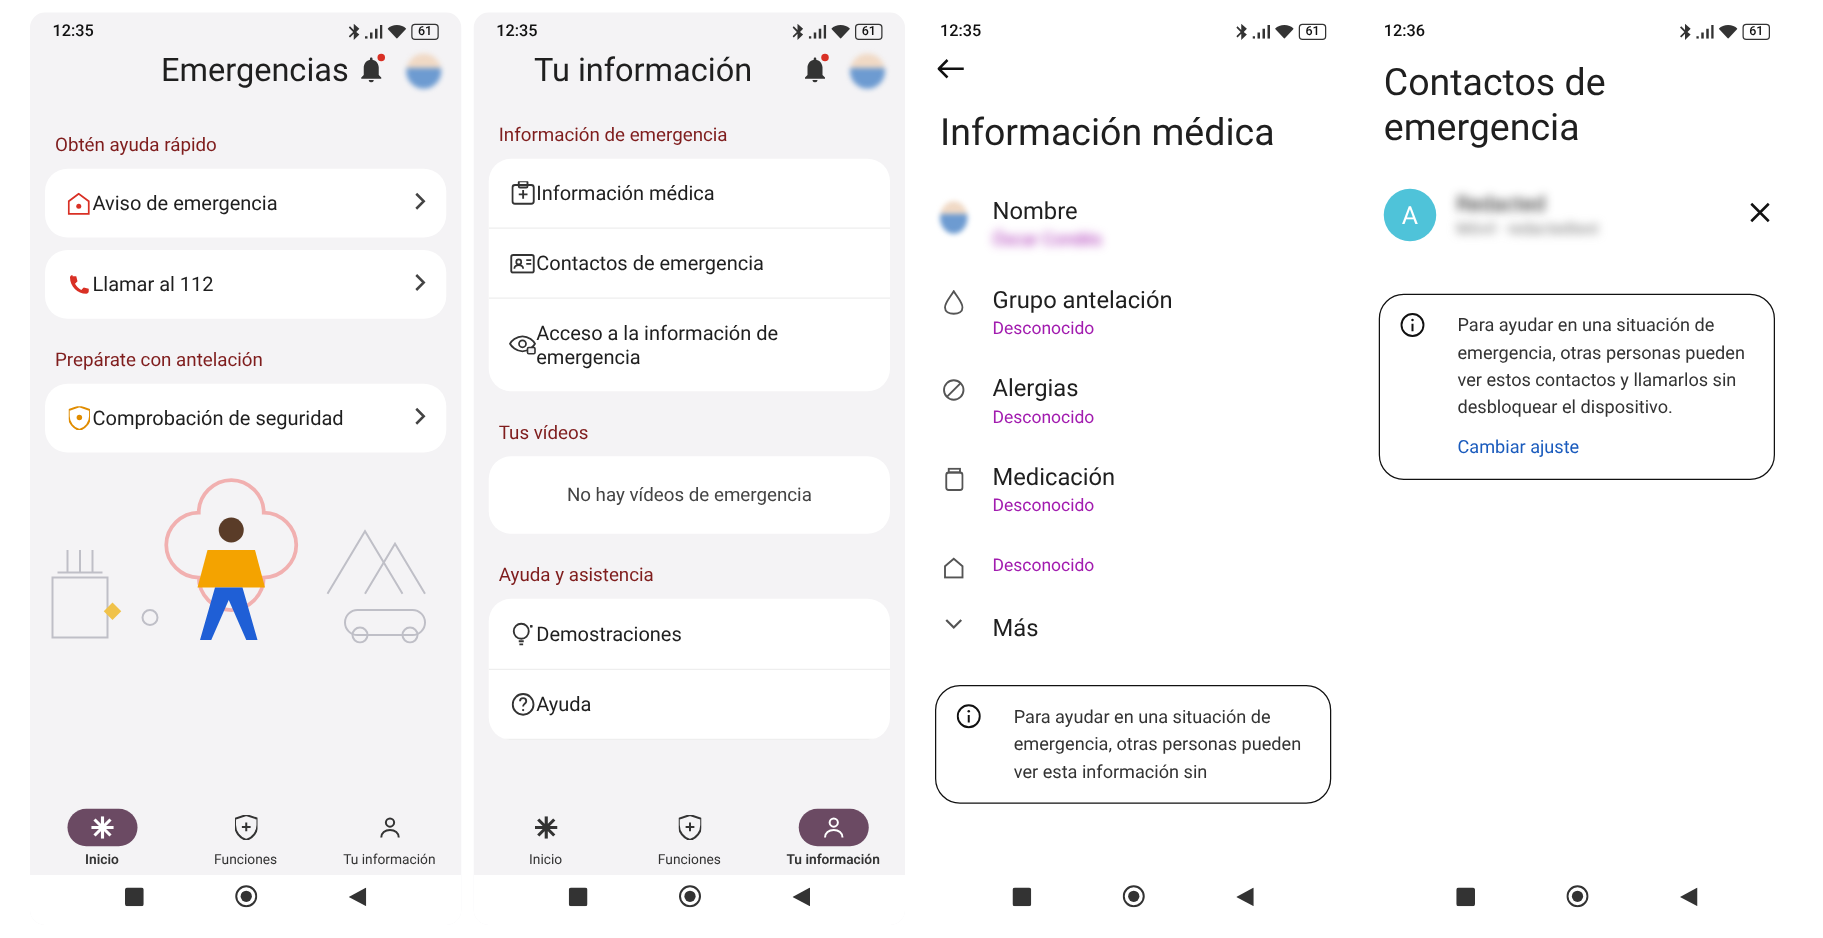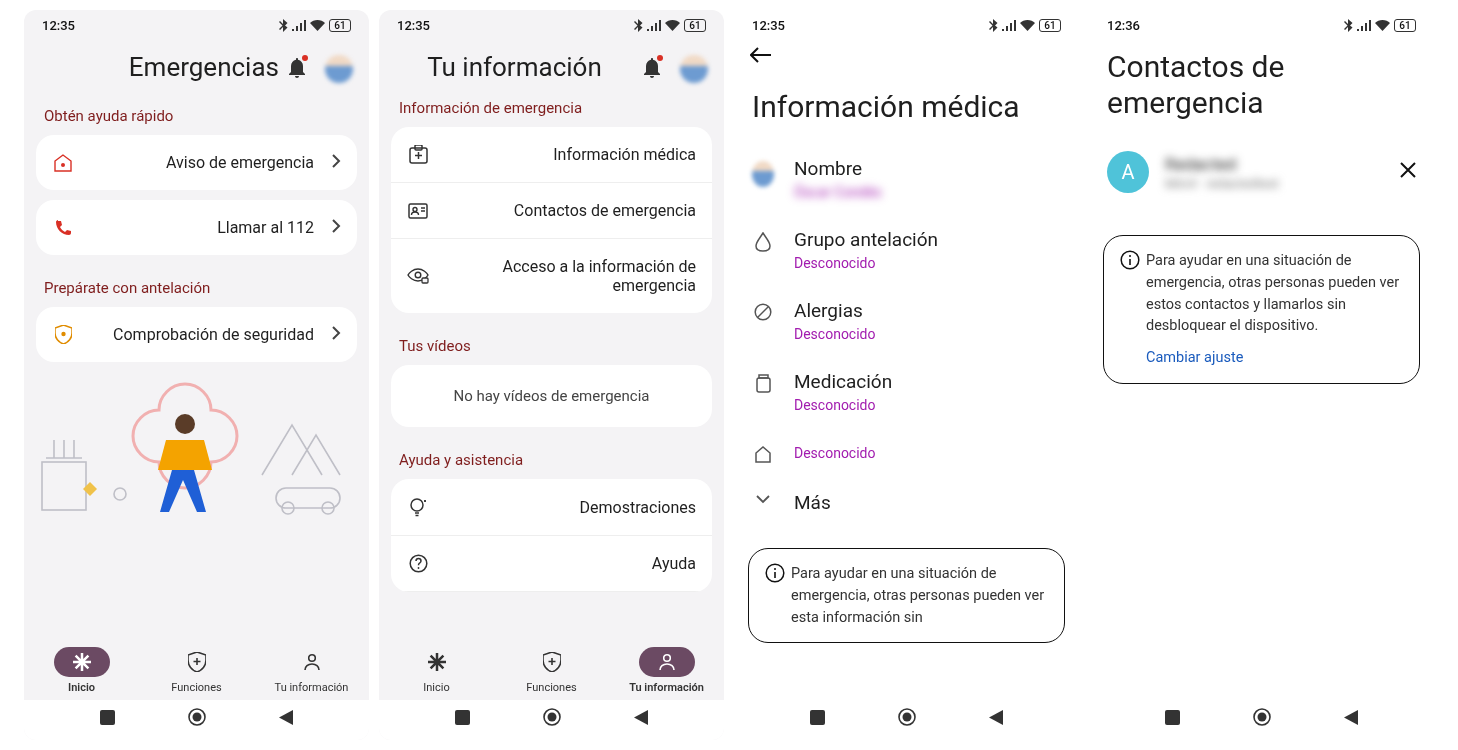--- a/index.html
+++ b/index.html
@@ -27,21 +27,21 @@
     align-items: center;
     padding: 8px 18px 4px;
     font-size: 13px;
     color: #111;
     font-weight: 500;
   }
   .status-right { display: flex; align-items: center; gap: 4px; }
   .status-right svg { display: block; }
   .header {
     display: flex;
-    align-items: flex-end;
+    align-items: flex-start;
     padding: 6px 16px 10px;
     min-height: 56px;
   }
   .header-title {
     flex: 1;
     font-size: 26px;
     font-weight: 400;
     color: #1f1f1f;
     line-height: 1.15;
   }
@@ -69,24 +69,22 @@
   .card {
     background: #fff;
     border-radius: 18px;
     overflow: hidden;
     margin-bottom: 10px;
   }
   .row {
     display: flex;
     align-items: center;
     padding: 18px 16px;
-    gap: 18px;
     font-size: 16px;
     color: #1f1f1f;
-    text-align: right;
   }
   .row.border-b { border-bottom: 1px solid #eee; }
   .row-icon { width: 22px; display: flex; justify-content: center; }
   .row-text { flex: 1; }
   .chevron { color: #444; }
   .empty-card {
     background: #fff;
     border-radius: 18px;
     padding: 22px 16px;
     text-align: center;
@@ -156,21 +154,21 @@
   .detail-main { flex: 1; }
   .detail-label { font-size: 19px; color: #1f1f1f; }
   .detail-sub { font-size: 14px; color: #a21caf; margin-top: 4px; }
   .detail-sub.blur { filter: blur(4px); }
   .notice {
     margin: 8px 14px 0;
     border: 1px solid #111;
     border-radius: 20px;
     padding: 14px 16px;
     display: flex;
-    gap: 6px;
+    gap: 26px;
     font-size: 14.5px;
     line-height: 1.5;
     color: #333;
   }
   .notice-link { color: #1a5bbd; margin-top: 10px; display: block; }
   .contact-row {
     display: flex; align-items: center; gap: 16px;
     padding: 12px 18px;
   }
   .contact-avatar {

